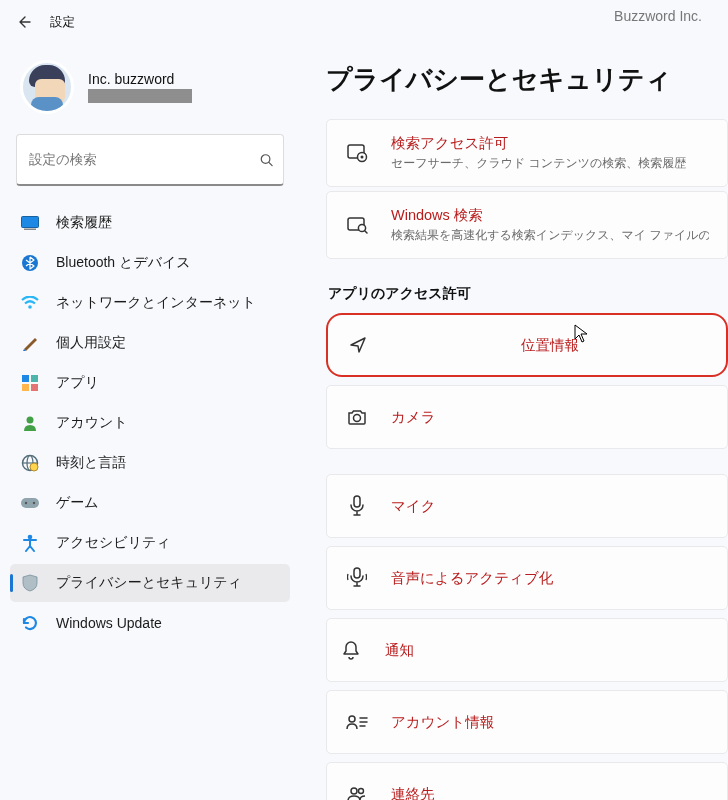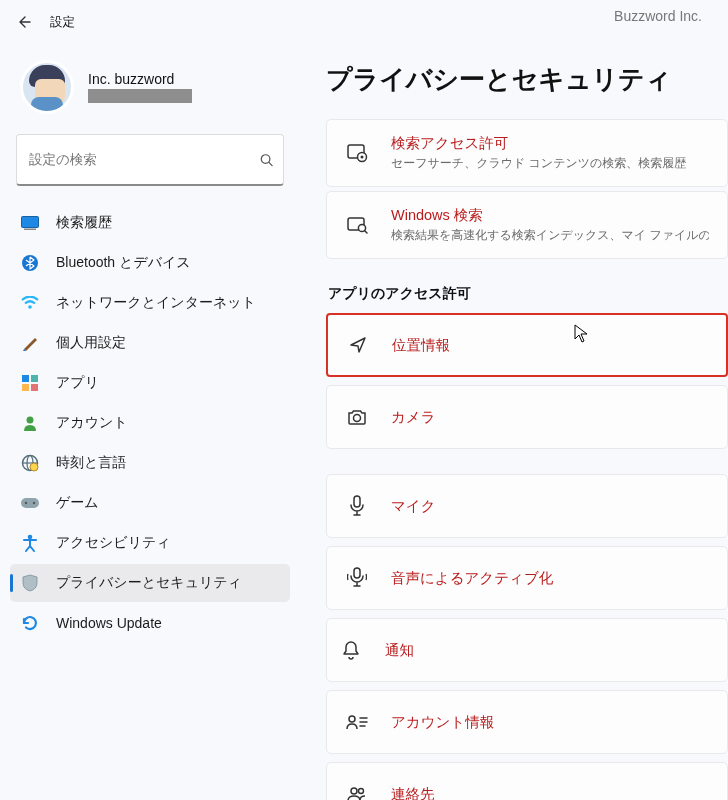--- a/index.html
+++ b/index.html
@@ -172,21 +172,22 @@
     overflow: hidden;
   }
   .section-title {
     font-size: 14px;
     font-weight: 600;
     color: #111;
     margin: 26px 0 10px 2px;
   }
   .highlight {
     border: 2px solid #d93025;
-    border-radius: 4px;
+    border-radius: 16px;
+    text-align: center;
   }
   .cursor {
     position: absolute;
     left: 574px; top: 324px;
     pointer-events: none;
   }
   svg { display:block; }
 </style>
 </head>
 <body>

